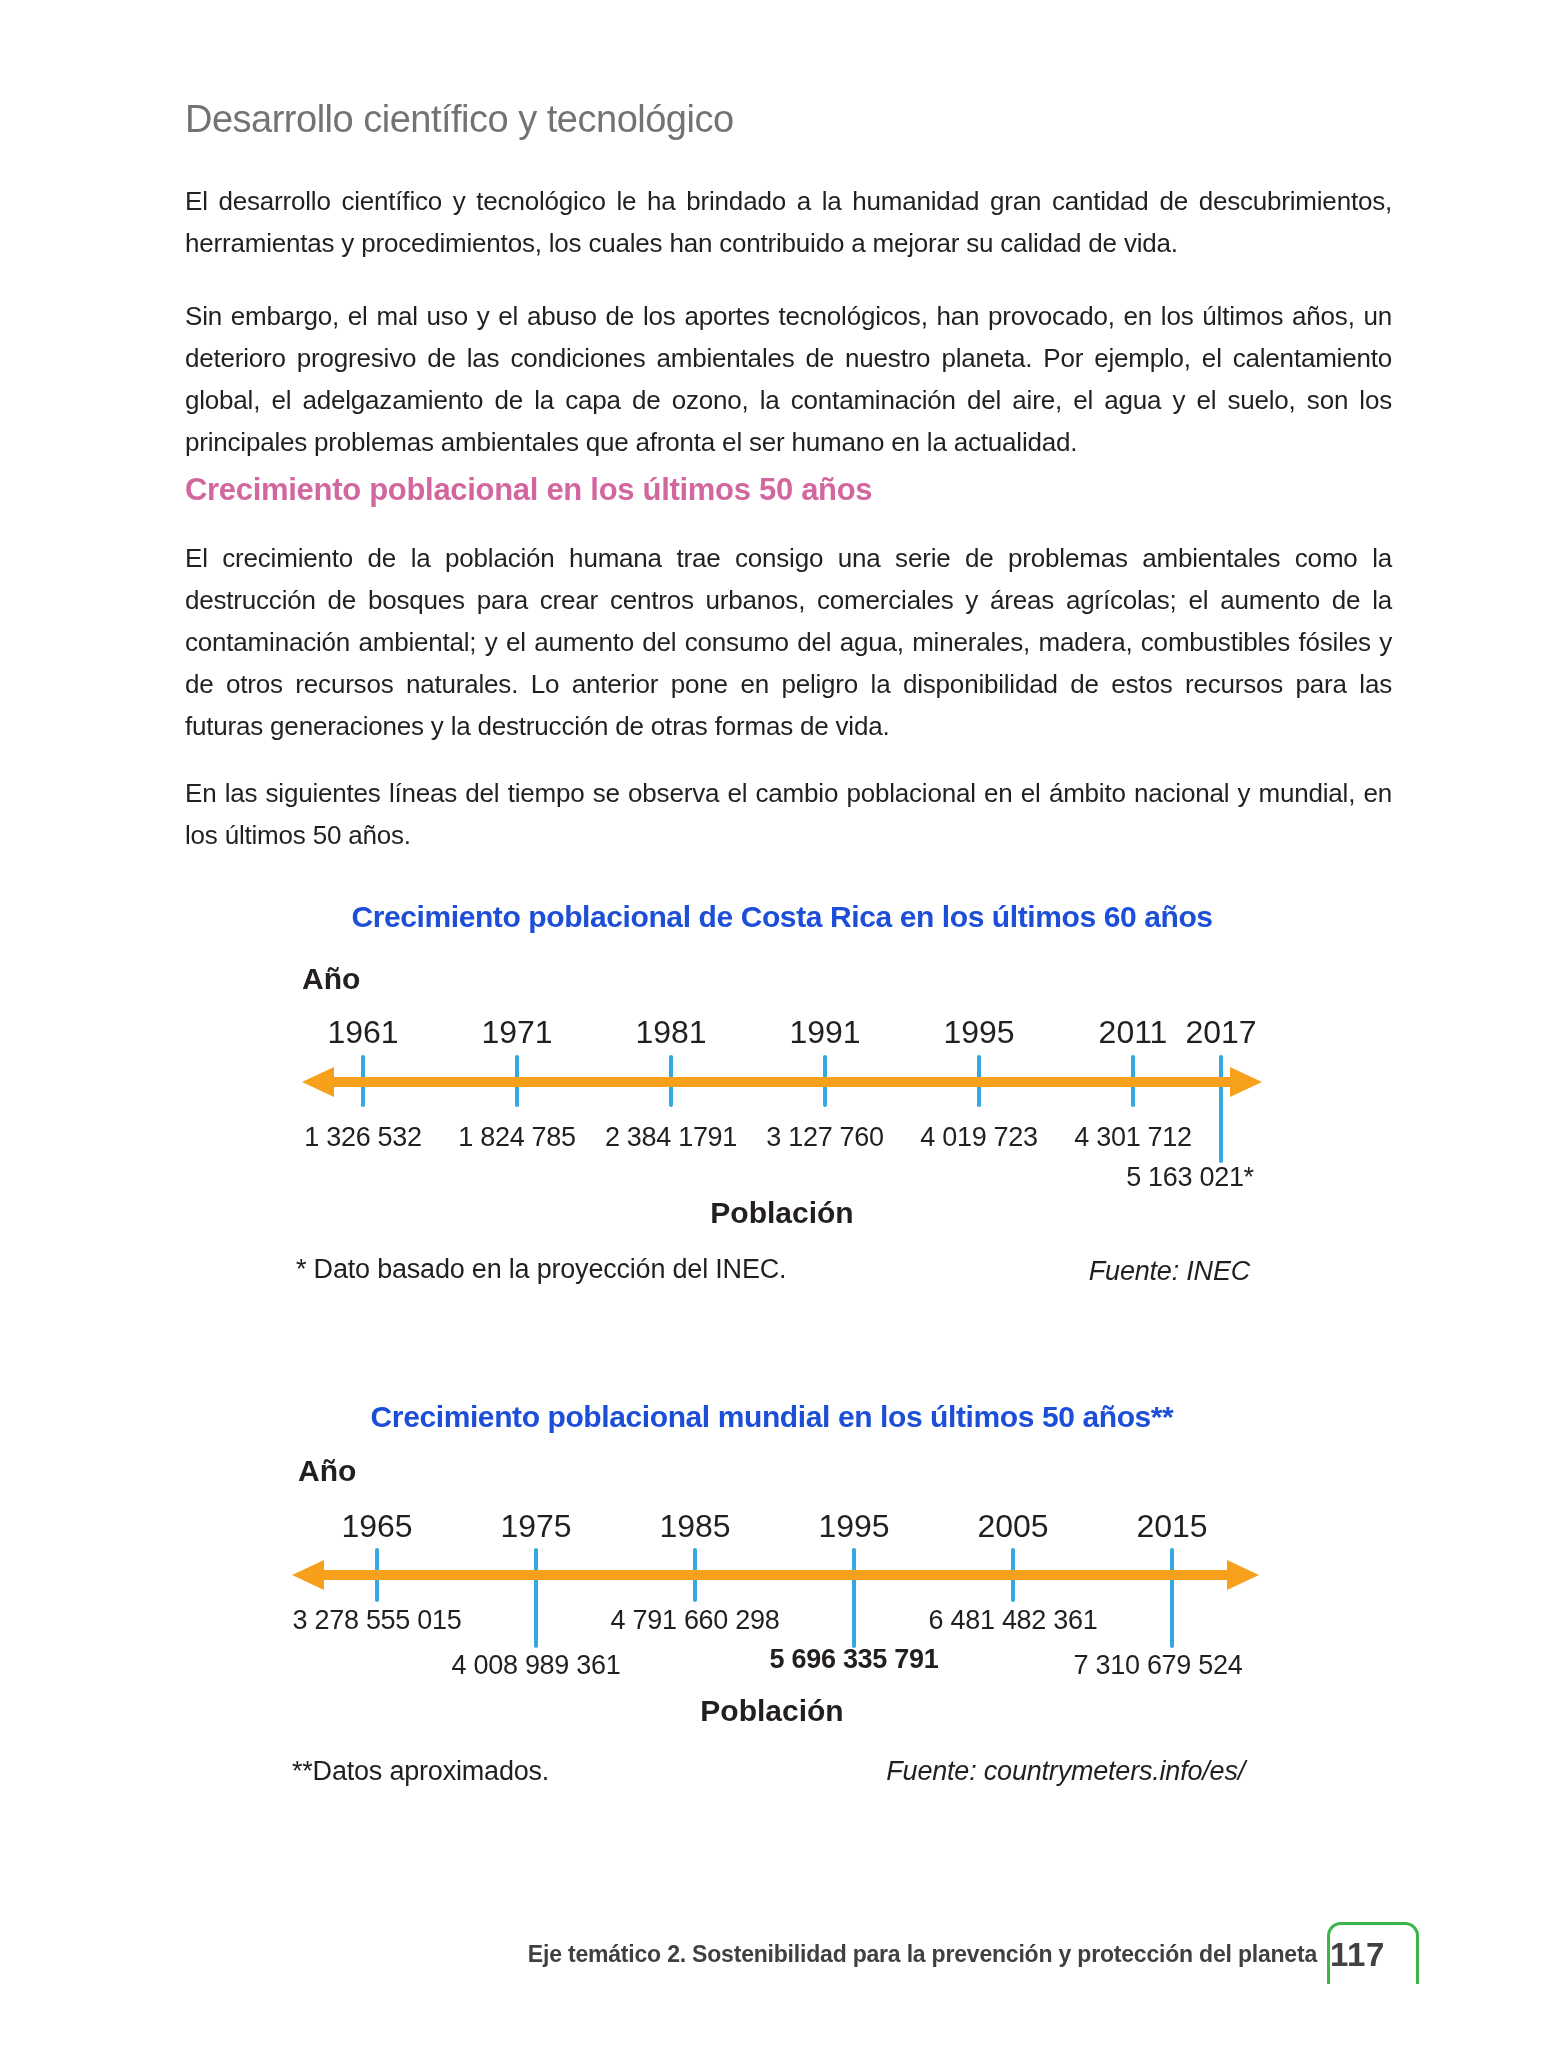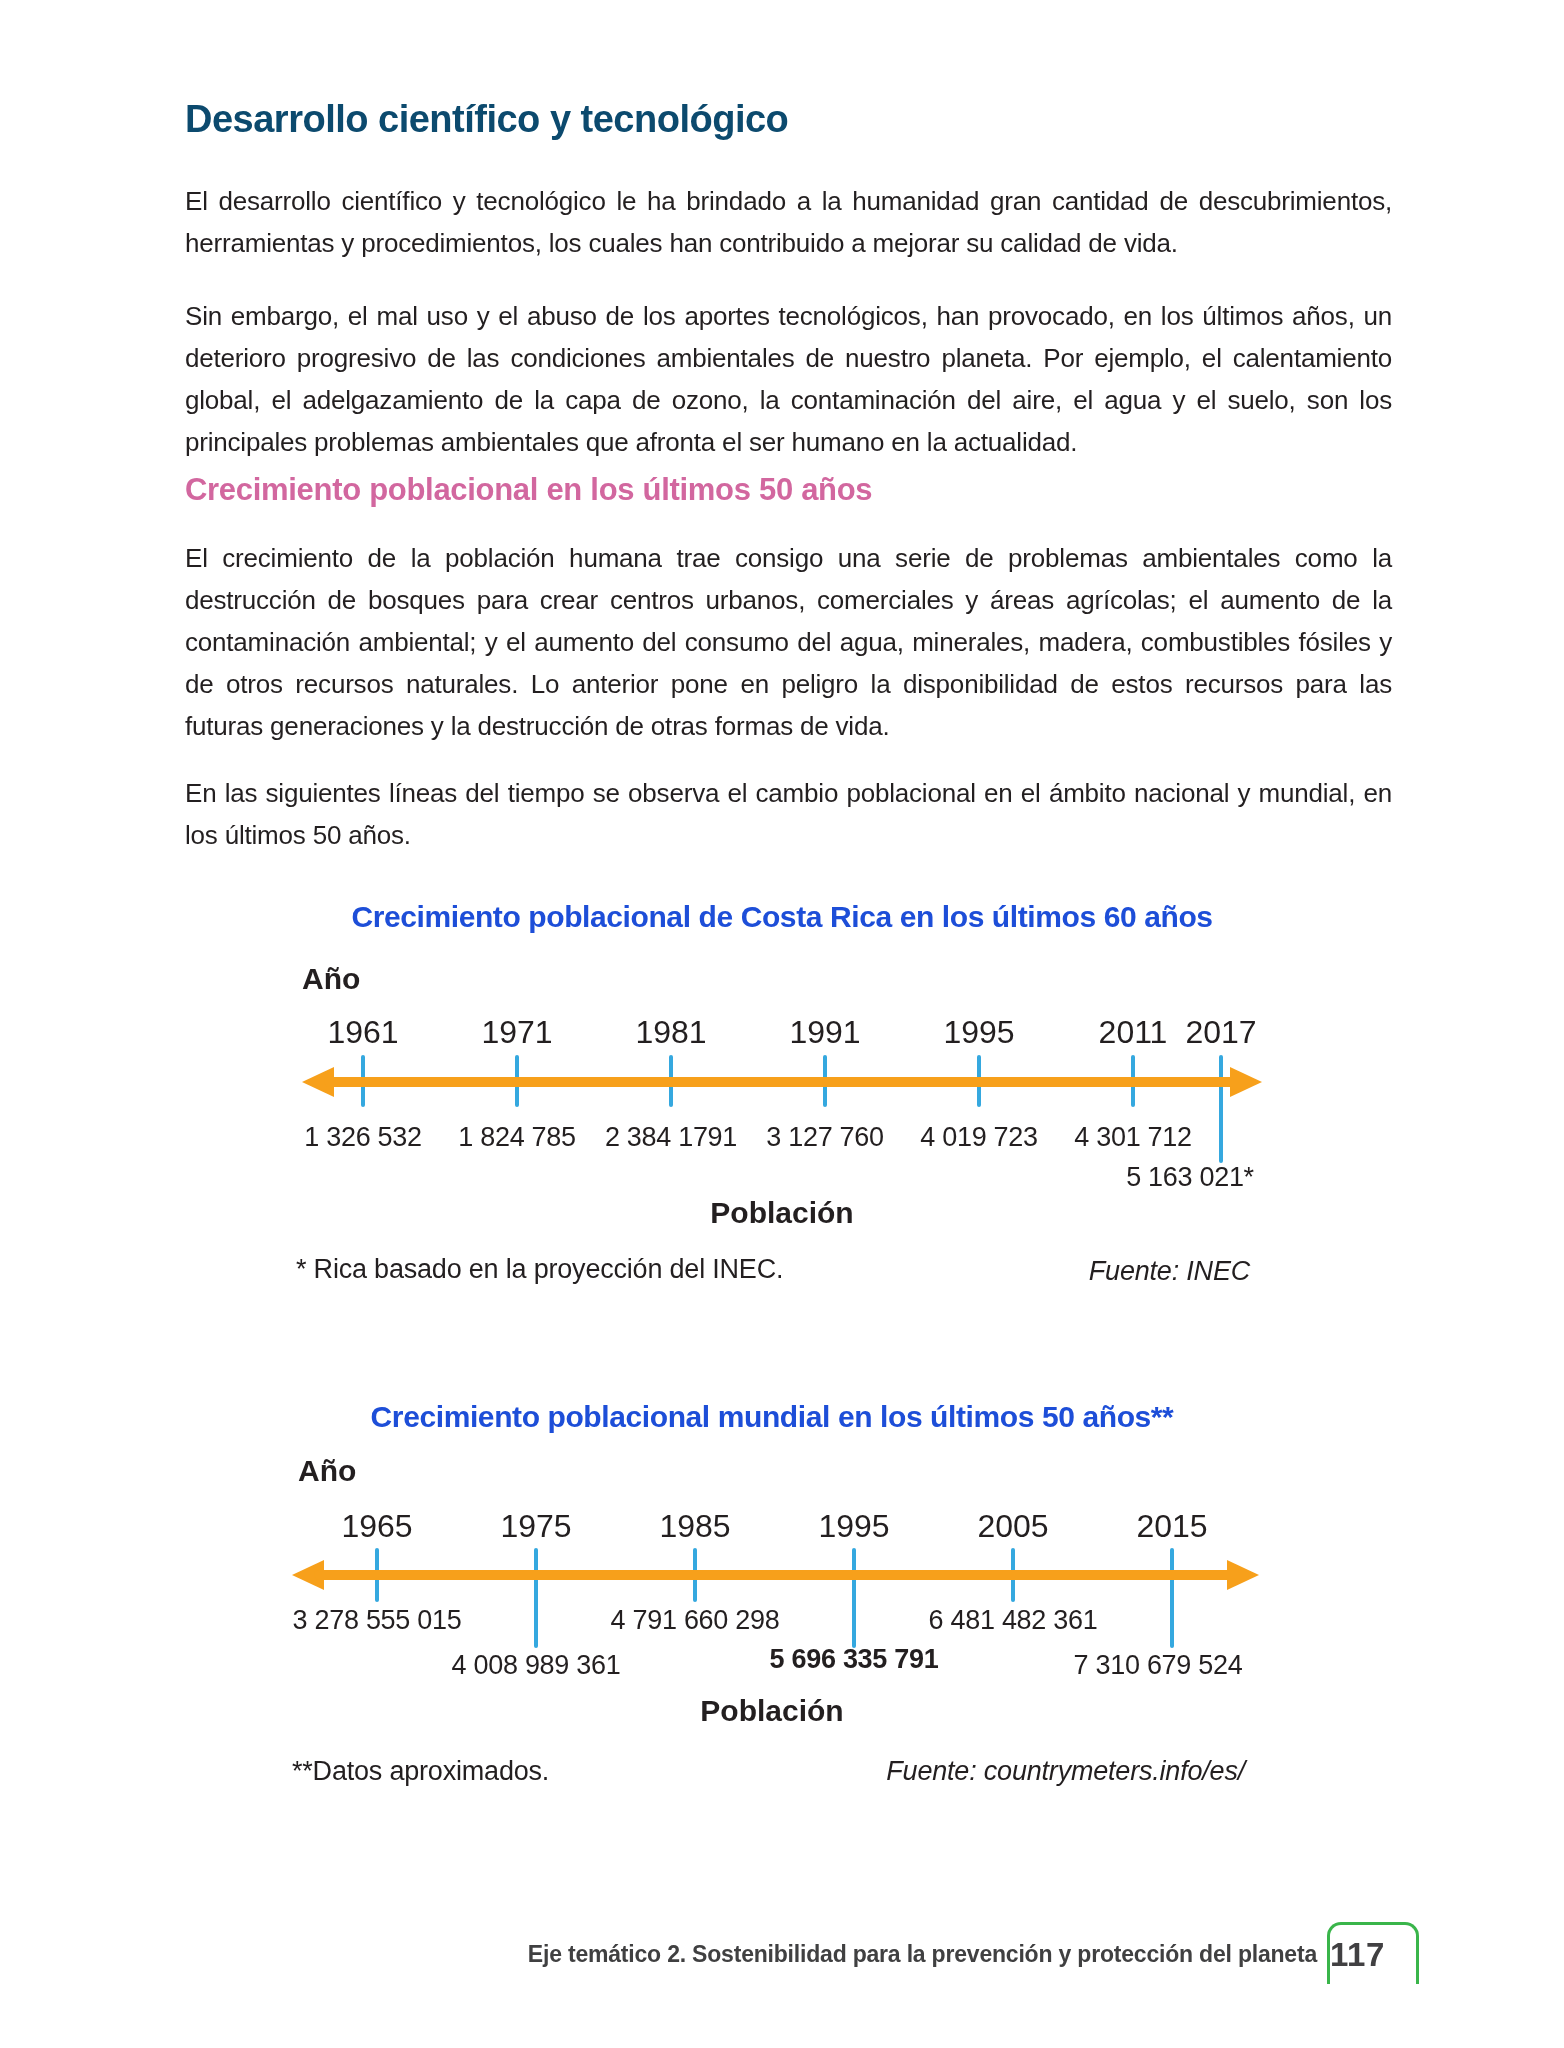--- a/index.html
+++ b/index.html
@@ -8,22 +8,22 @@
     position:relative;
     width:1564px; height:2048px;
     background:#ffffff;
     font-family:"Liberation Sans", sans-serif;
     color:#231f20;
     overflow:hidden;
   }
 
   h1.doc-title {
     position:absolute; left:185px; top:98px;
-    font-size:38px; font-weight:bold; letter-spacing:-0.5px;
-    color:#0c4a6e;
+    font-size:38px; font-weight:normal; letter-spacing:-0.5px;
+    color:#737373;
   }
   .para {
     position:absolute; left:185px; width:1207px;
     font-size:26px; line-height:42px; letter-spacing:-0.2px;
     text-align:justify; color:#231f20;
   }
   h2.doc-subtitle {
     position:absolute; left:185px; top:472px;
     font-size:31px; font-weight:bold; letter-spacing:-0.3px;
     color:#d2679f;
@@ -134,21 +134,21 @@
     <div class="value-label" style="left:363px;  top:222px;">1 326 532</div>
     <div class="value-label" style="left:517px;  top:222px;">1 824 785</div>
     <div class="value-label" style="left:671px;  top:222px;">2 384 1791</div>
     <div class="value-label" style="left:825px;  top:222px;">3 127 760</div>
     <div class="value-label" style="left:979px;  top:222px;">4 019 723</div>
     <div class="value-label" style="left:1133px; top:222px;">4 301 712</div>
     <div class="value-label" style="left:1190px; top:262px;">5 163 021*</div>
 
     <div class="pop-label" style="left:302px; width:960px; top:296px;">Población</div>
 
-    <div class="footnote" style="left:296px; top:354px;">* Rica basado en la proyección del INEC.</div>
+    <div class="footnote" style="left:296px; top:354px;">* Dato basado en la proyección del INEC.</div>
     <div class="source" style="right:314px; top:356px;font-style:italic;">Fuente: INEC</div>
   </section>
 
   <section class="chart" style="top:1400px; height:420px;">
     <div class="chart-title" style="left:292px; width:960px; top:0;">Crecimiento poblacional mundial en los últimos 50 años**</div>
     <div class="axis-label" style="left:298px; top:54px;">Año</div>
 
     <div class="year-label" style="left:377px;  top:108px;">1965</div>
     <div class="year-label" style="left:536px;  top:108px;">1975</div>
     <div class="year-label" style="left:695px;  top:108px;">1985</div>

